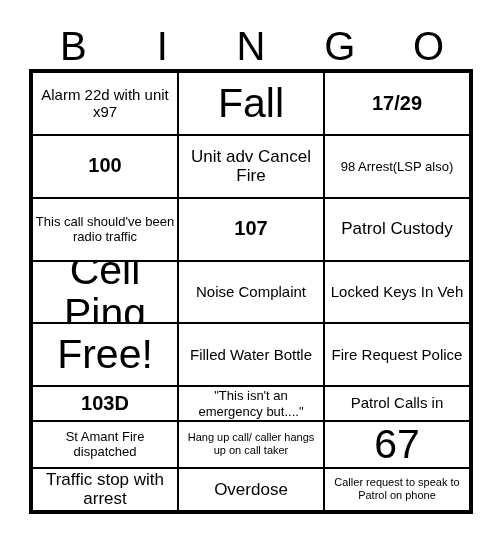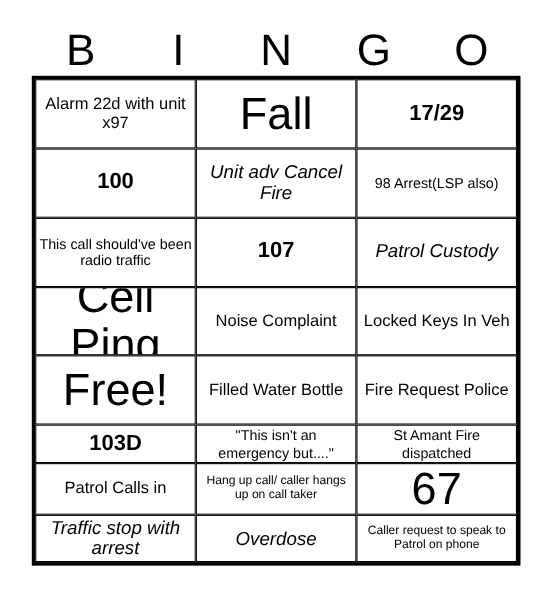--- a/index.html
+++ b/index.html
@@ -75,21 +75,21 @@
     width: 100%;
     line-height: 1.12;
     word-wrap: break-word;
     overflow-wrap: break-word;
   }
 
   
   .sz-xxl span { font-size: 41px; line-height: 1.05; }
   .sz-xl  span { font-size: 20px; line-height: 1.08; font-weight: bold; }
   .sz-lg  span { font-size: 15px; line-height: 1.1; }
-  .sz-md  span { font-size: 17px; line-height: 1.15; font-style: italic; }
+  .sz-md  span { font-size: 17px; line-height: 1.15; }
   .sz-sm  span { font-size: 15px; line-height: 1.16; }
   .sz-xs  span { font-size: 13px; line-height: 1.18; }
   .sz-xxs span { font-size: 11px; line-height: 1.2; }
 </style>
 </head>
 <body>
 
 <div id="bingo-card">
 
   <div id="header-row">
@@ -149,25 +149,25 @@
     <div class="cell sz-lg">
         <span>Fire Request Police</span>
       </div>
 
     <div class="cell sz-xl">
         <span>103D</span>
       </div>
     <div class="cell sz-xs">
         <span>"This isn't an emergency but...."</span>
       </div>
+    <div class="cell sz-lg">
+        <span>Patrol Calls in</span>
+      </div>
     <div class="cell sz-xs">
         <span>St Amant Fire dispatched</span>
-      </div>
-    <div class="cell sz-lg">
-        <span>Patrol Calls in</span>
       </div>
     <div class="cell sz-xxs">
         <span>Hang up call/ caller hangs up on call taker</span>
       </div>
 
     <div class="cell sz-xxl">
         <span>67</span>
       </div>
     <div class="cell sz-md">
         <span>Traffic stop with arrest</span>

